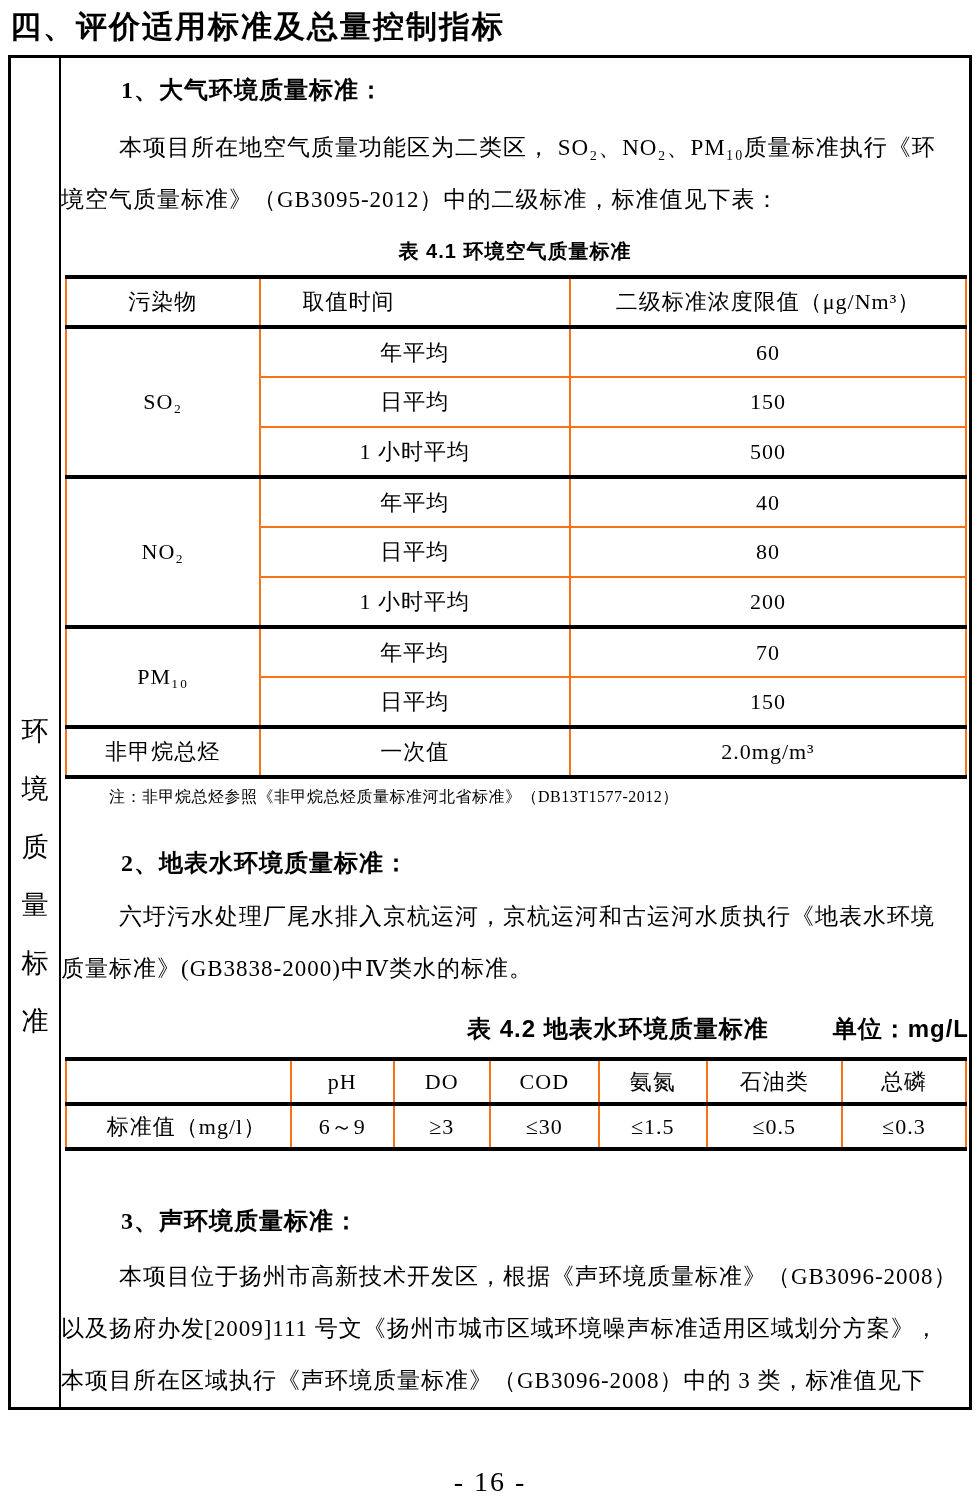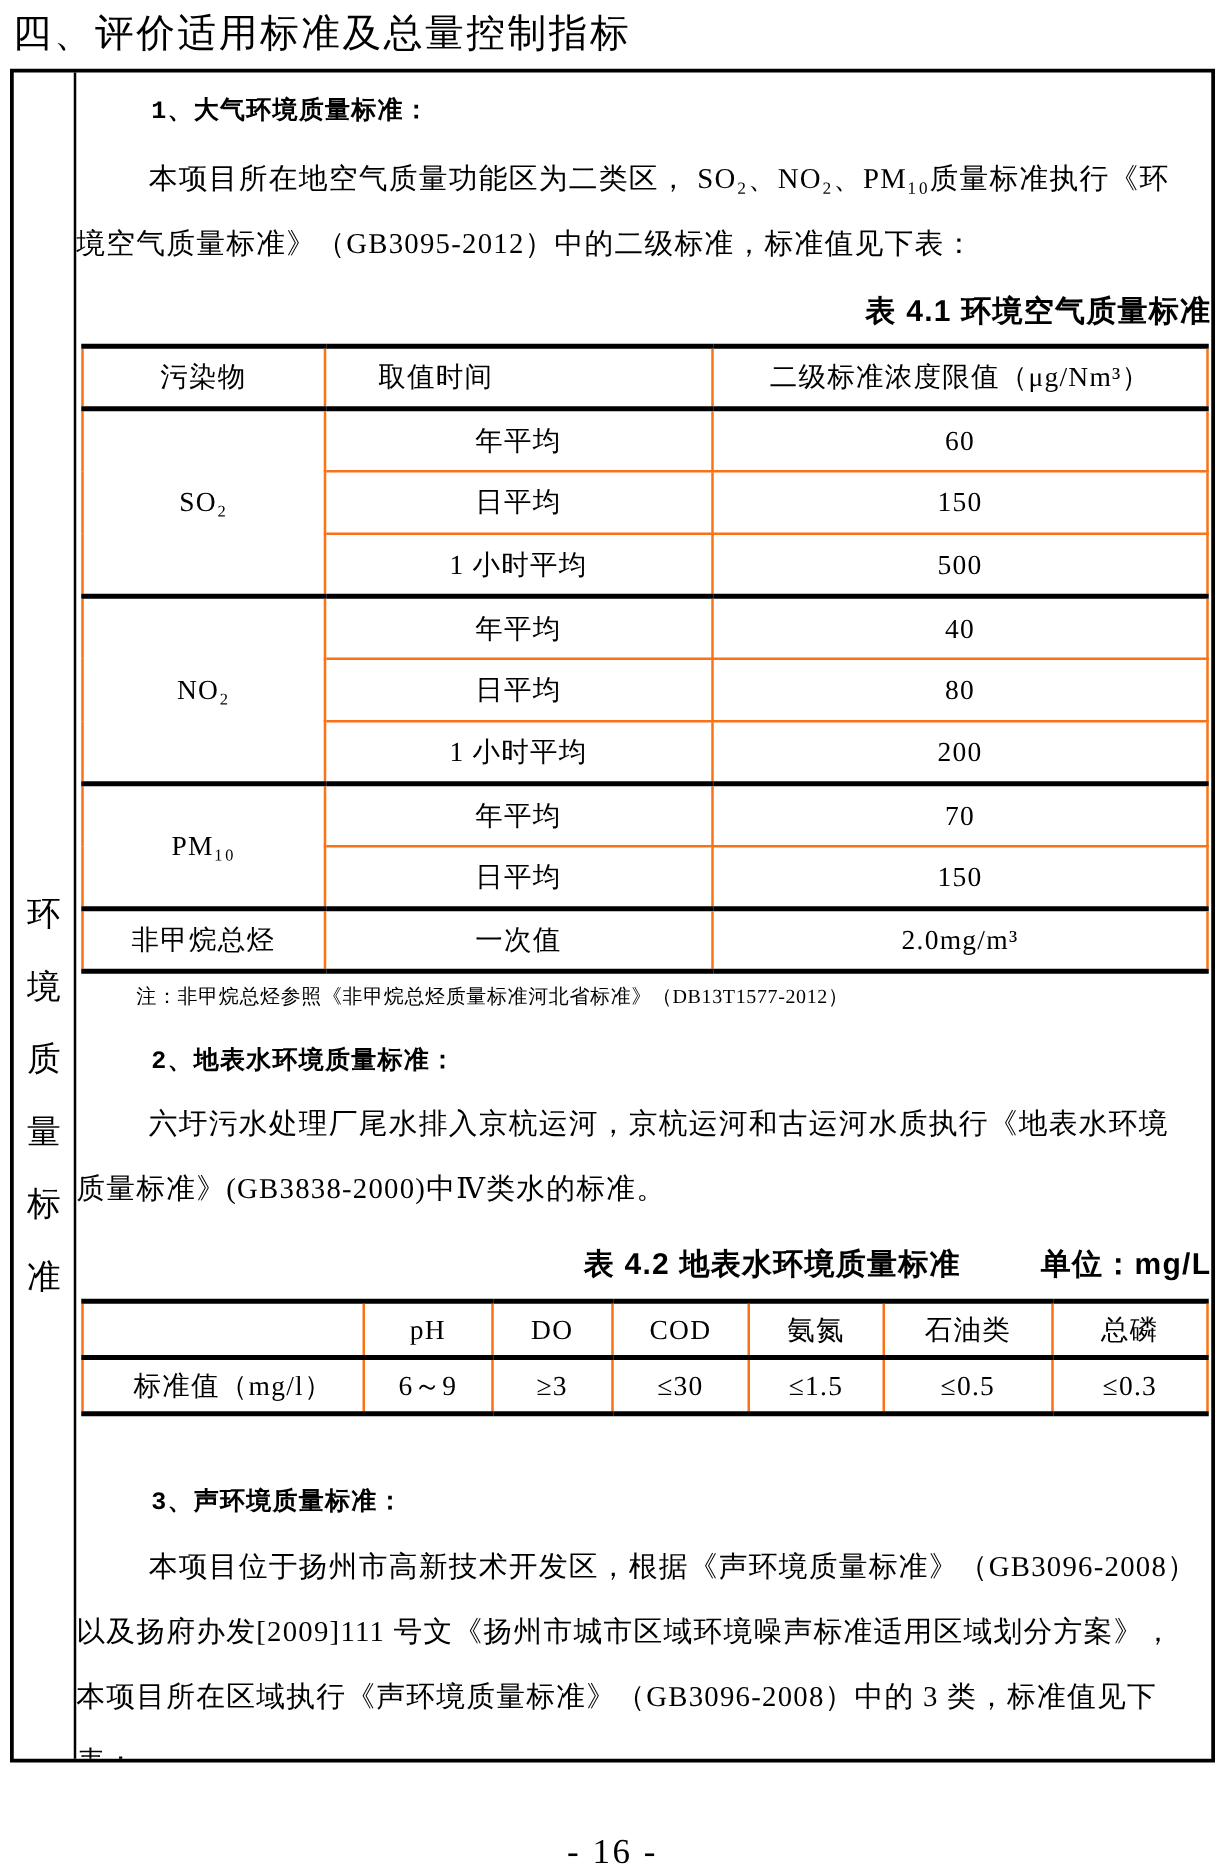--- a/index.html
+++ b/index.html
@@ -5,52 +5,52 @@
   * { margin: 0; padding: 0; box-sizing: border-box; }
   html, body { background: #ffffff; }
   body {
     width: 980px; height: 1500px; position: relative;
     font-family: "Liberation Serif", "DejaVu Serif", serif;
     color: #000;
   }
   .page-title {
     position: absolute; left: 10px; top: 6px;
     font-family: "Liberation Sans", "DejaVu Sans", sans-serif;
-    font-weight: normal; font-size: 31px; letter-spacing: 2px;
+    font-weight: bold; font-size: 31px; letter-spacing: 2px;
   }
   .doc-box {
     position: absolute; left: 8px; top: 55px; width: 964px; height: 1355px;
     border: 3px solid #000; display: flex;
   }
   .sidebar {
     width: 50px; border-right: 2px solid #000; flex: 0 0 50px;
     display: flex; flex-direction: column; align-items: center;
     padding-top: 660px; gap: 31px;
   }
   .sidebar-char { font-size: 27px; line-height: 27px; }
   .content { flex: 1 1 auto; padding: 0 0 0 0; overflow: hidden; }
 
   .sec-heading {
-    font-family: Liberation Mono, monospace;
-    font-weight: bold; font-size: 20px; margin-left: 60px; letter-spacing: 1px;
+    font-family: Liberation Serif, serif;
+    font-weight: bold; font-size: 24px; margin-left: 60px; letter-spacing: 1px;
   }
   .h1 { margin-top: 16px; }
-  .h2 { margin-top: 26px; }
+  .h2 { margin-top: 39px; }
   .h3 { margin-top: 54px; }
 
   .para { font-size: 23px; letter-spacing: 1px; }
   .para .line { line-height: 52px; height: 52px; white-space: nowrap; }
   .para .indent { padding-left: 58px; }
   .p1 { margin-top: 16px; }
   .p2 { margin-top: 12px; }
   .p3 { margin-top: 14px; }
 
   .tbl-title {
     font-family: "Liberation Sans", "DejaVu Sans", sans-serif;
-    font-weight: bold; font-size: 24px; text-align: right; letter-spacing: 1px;
+    font-weight: bold; font-size: 20px; text-align: center; letter-spacing: 1px;
   }
   .t41-title { margin-top: 12px; }
   .t42-titlerow {
     margin-top: 18px; display: flex; justify-content: flex-end; gap: 64px;
     font-family: "Liberation Sans", "DejaVu Sans", sans-serif;
     font-weight: bold; font-size: 24px; letter-spacing: 1px;
   }
 
   table { border-collapse: collapse; table-layout: fixed; width: calc(100% - 6px); margin-left: 4px; }
   td { border: 2px solid #f97316; font-size: 22px; text-align: center; letter-spacing: 1px; }

